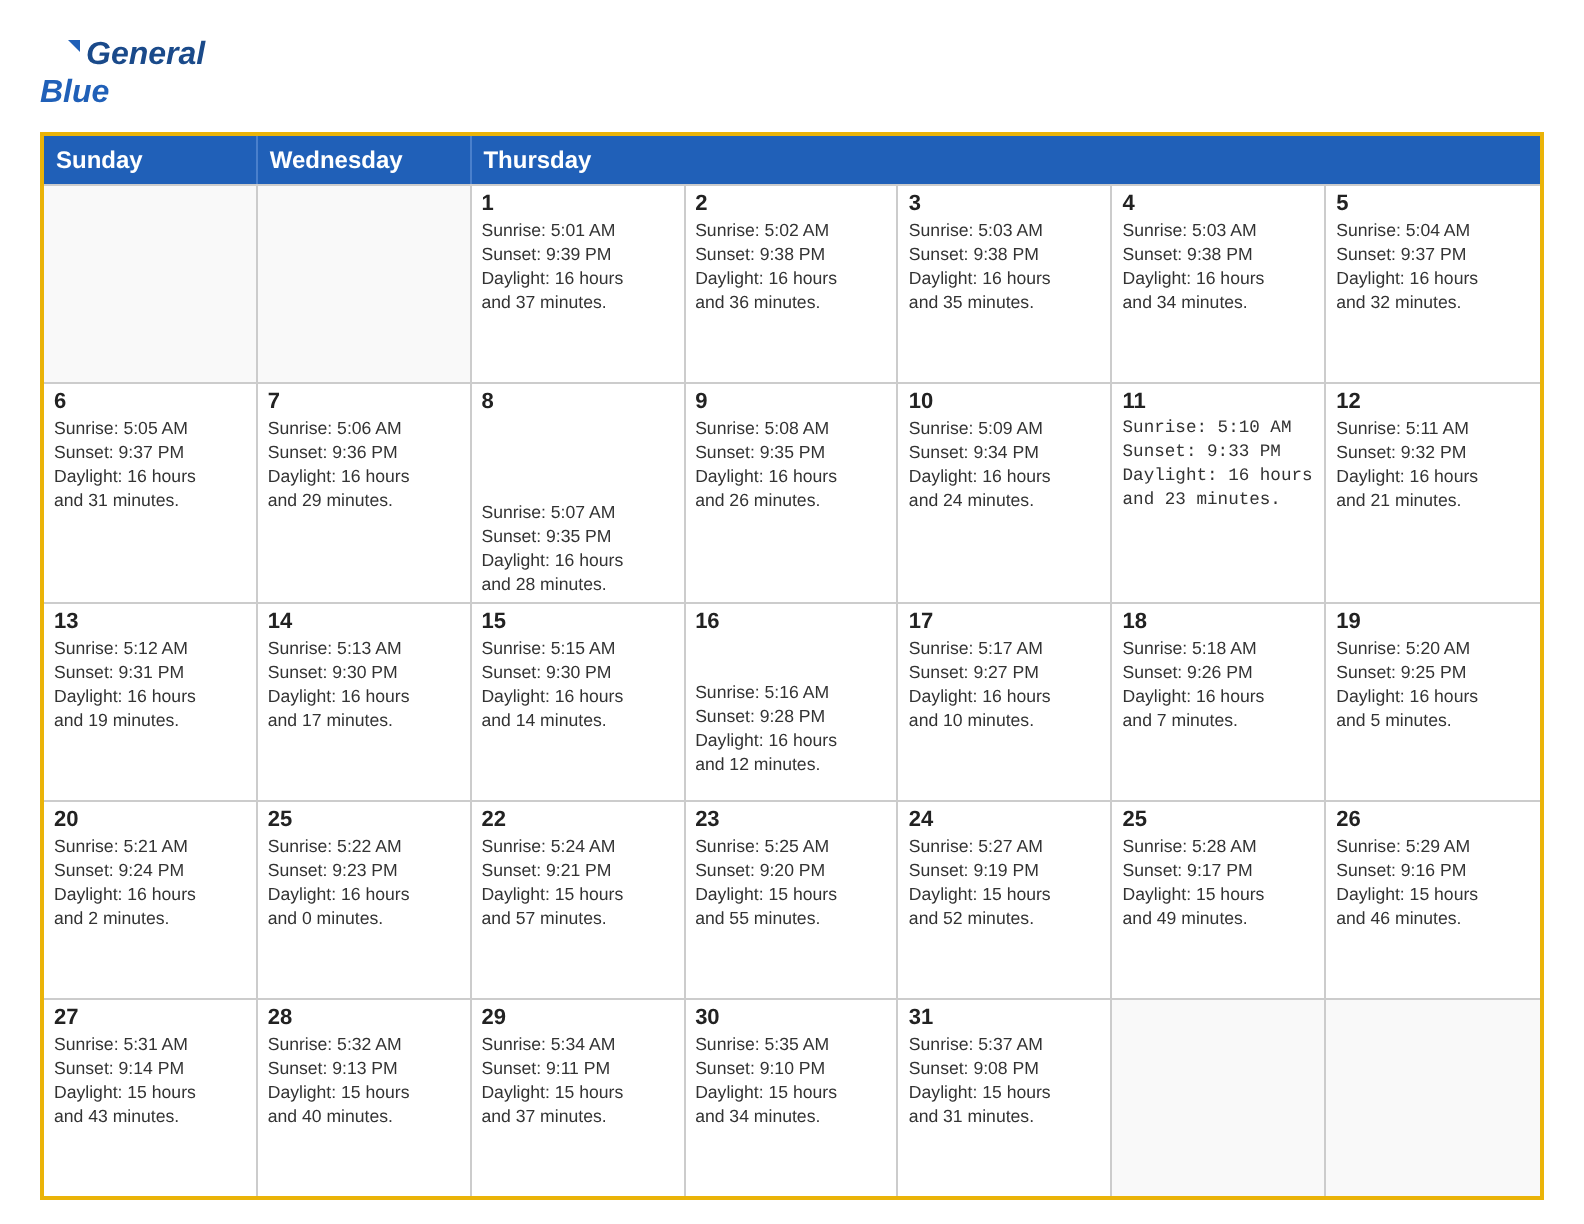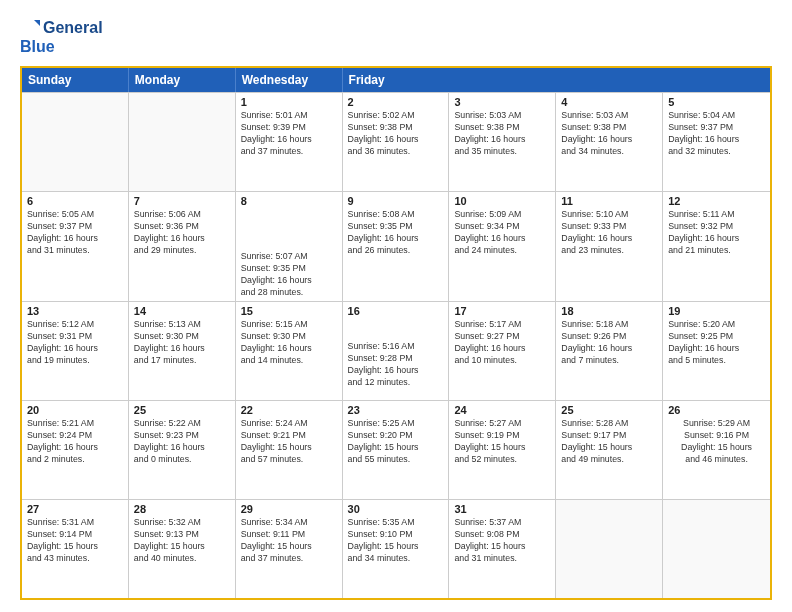--- a/index.html
+++ b/index.html
@@ -20,20 +20,21 @@
     .header {
       display: flex;
       justify-content: space-between;
       align-items: flex-start;
       margin-bottom: 10px;
     }
     .logo {
       display: flex;
       align-items: flex-end;
       gap: 4px;
+      font-style: italic;
     }
     .title-block {
       text-align: right;
     }
     .month-title {
       font-size: 36px;
       font-weight: bold;
       color: #222;
       line-height: 1.1;
     }
@@ -113,23 +114,22 @@
 </div>
     <div class="title-block">
       <div class="month-title"></div>
       <div class="location-title"></div>
     </div>
   </div>
 
   <div class="calendar">
     <div class="cal-header-row">
     <div class="cal-header-cell">Sunday</div>
-        <div class="cal-header-cell">Monday</div>
         <div class="cal-header-cell">Wednesday</div>
-        <div class="cal-header-cell">Friday</div>
+        <div class="cal-header-cell">Thursday</div>
       </div>
     <div class="cal-body">
     <div class="cal-week">
           <div class="cal-cell empty"></div>
           <div class="cal-cell empty"></div>
           <div class="cal-cell">
             <div class="day-num">1</div>
             <div class="cell-text" style="white-space: pre-line;">Sunrise: 5:01 AM
 Sunset: 9:39 PM
 Daylight: 16 hours
@@ -195,21 +195,21 @@
           </div>
           <div class="cal-cell">
             <div class="day-num">10</div>
             <div class="cell-text" style="white-space: pre-line;">Sunrise: 5:09 AM
 Sunset: 9:34 PM
 Daylight: 16 hours
 and 24 minutes.</div>
           </div>
           <div class="cal-cell">
             <div class="day-num">11</div>
-            <div class="cell-text" style="white-space: pre-line;">Sunrise: 5:10 AM
+            <div class="cell-text" style="white-space: pre-line; font-family: Liberation Mono, monospace;">Sunrise: 5:10 AM
 Sunset: 9:33 PM
 Daylight: 16 hours
 and 23 minutes.</div>
           </div>
           <div class="cal-cell">
             <div class="day-num">12</div>
             <div class="cell-text" style="white-space: pre-line;">Sunrise: 5:11 AM
 Sunset: 9:32 PM
 Daylight: 16 hours
 and 21 minutes.</div>
@@ -304,21 +304,21 @@
           </div>
           <div class="cal-cell">
             <div class="day-num">25</div>
             <div class="cell-text" style="white-space: pre-line;">Sunrise: 5:28 AM
 Sunset: 9:17 PM
 Daylight: 15 hours
 and 49 minutes.</div>
           </div>
           <div class="cal-cell">
             <div class="day-num">26</div>
-            <div class="cell-text" style="white-space: pre-line; text-align: center;">Sunrise: 5:29 AM
+            <div class="cell-text" style="white-space: pre-line;">Sunrise: 5:29 AM
 Sunset: 9:16 PM
 Daylight: 15 hours
 and 46 minutes.</div>
           </div>
         </div>
         <div class="cal-week">
           <div class="cal-cell">
             <div class="day-num">27</div>
             <div class="cell-text" style="white-space: pre-line;">Sunrise: 5:31 AM
 Sunset: 9:14 PM

